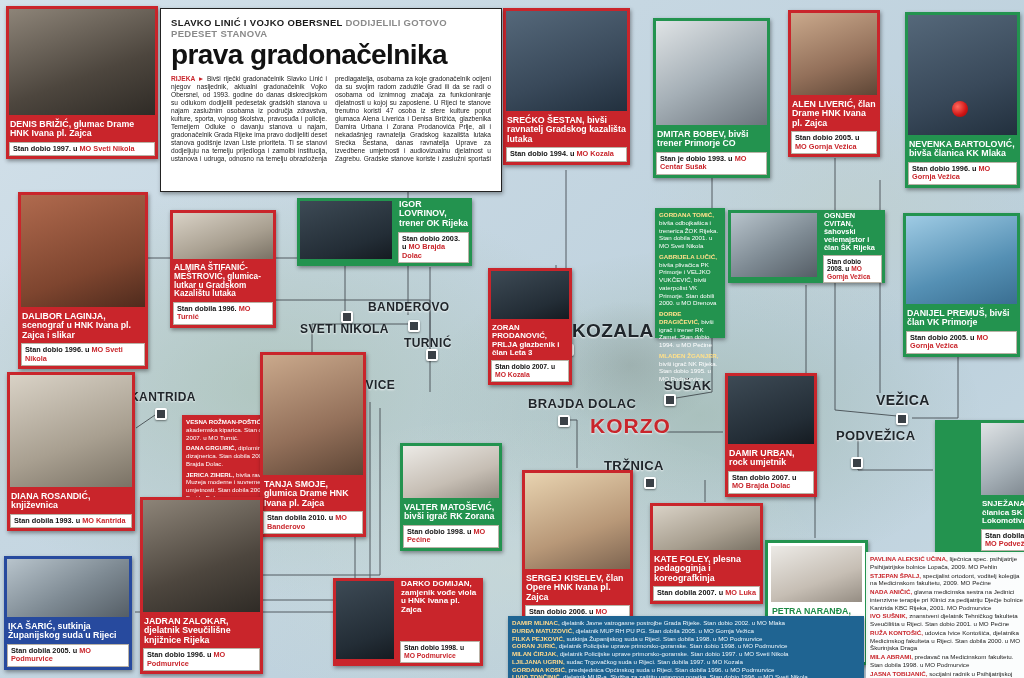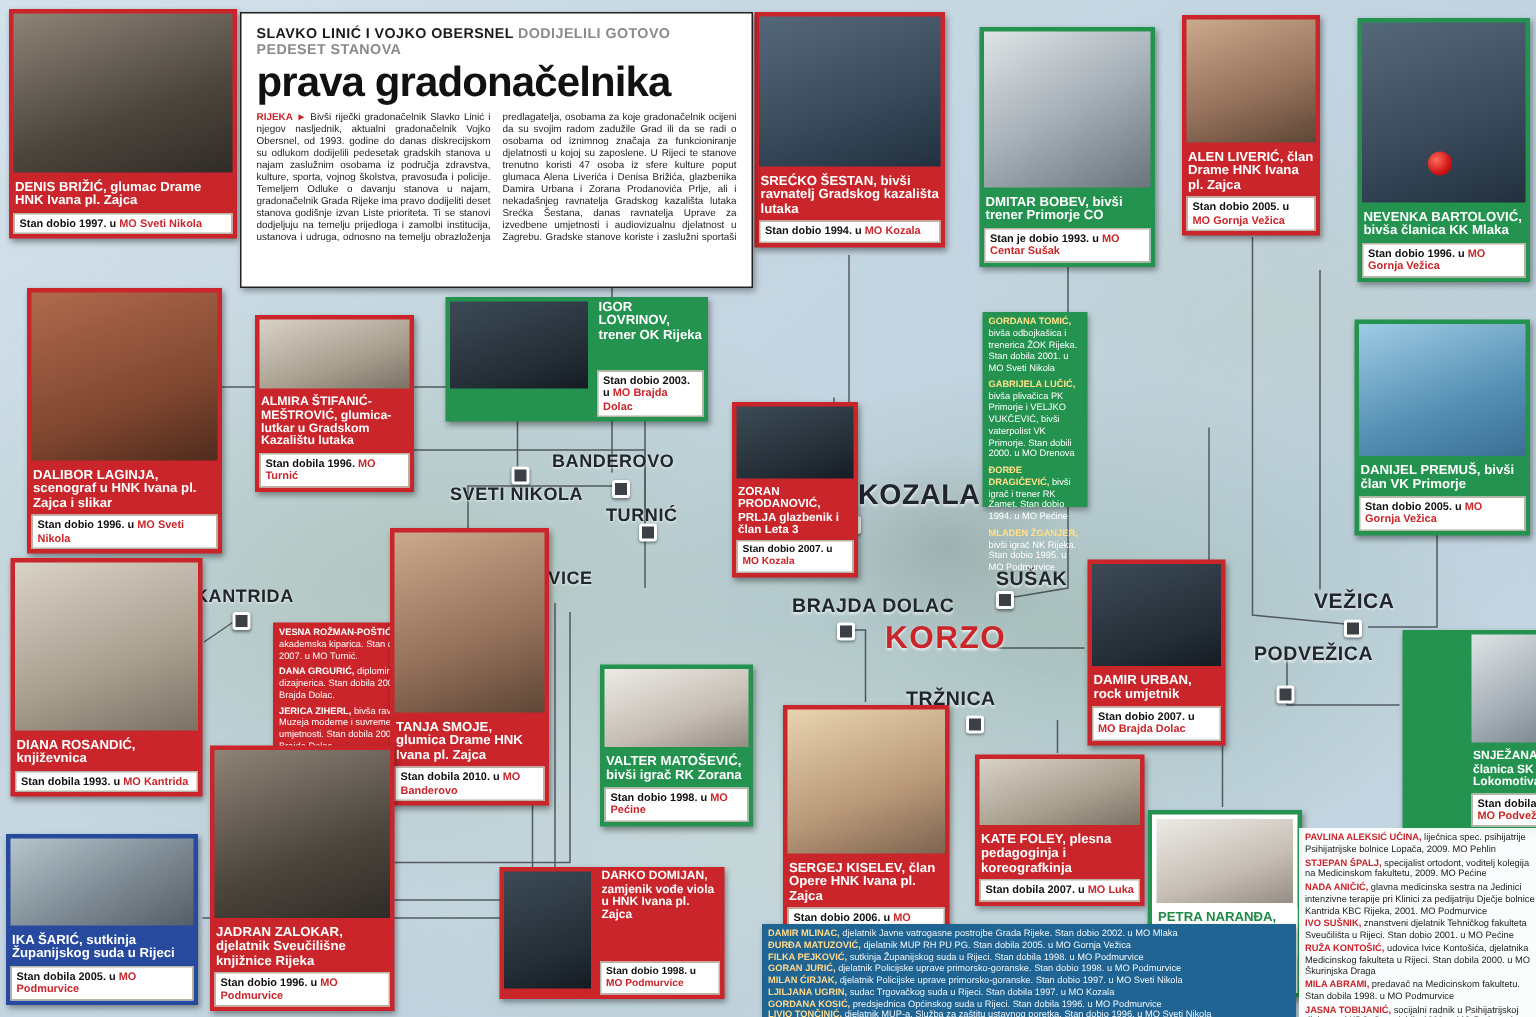--- a/index.html
+++ b/index.html
@@ -175,21 +175,21 @@
     <div class="cap">DALIBOR LAGINJA, scenograf u HNK Ivana pl. Zajca i slikar</div>
     <div class="stan"><span>Stan dobio 1996. u</span> <span class="mo">MO Sveti Nikola</span></div>
   </div>
 
   <div class="card red" style="left:170px;top:210px;width:106px;">
     <div class="ph pH" style="height:46px;"></div>
     <div class="cap" style="font-size:8.2px;">ALMIRA ŠTIFANIĆ-MEŠTROVIĆ, glumica-lutkar u Gradskom Kazalištu lutaka</div>
     <div class="stan"><span>Stan dobila 1996.</span> <span class="mo">MO Turnić</span></div>
   </div>
 
-  <div class="card green hz" style="left:297px;top:198px;width:175px;height:83px;">
+  <div class="card green hz" style="left:297px;top:198px;width:175px;height:68px;">
     <div class="ph pG" style="width:92px;height:58px;"></div>
     <div class="hzr">
       <div class="cap">IGOR LOVRINOV, trener OK Rijeka</div>
       <div class="stan"><span>Stan dobio 2003. u</span> <span class="mo">MO Brajda Dolac</span></div>
     </div>
   </div>
 
 
   <div class="card red" style="left:488px;top:268px;width:84px;">
     <div class="ph pG" style="height:48px;"></div>
@@ -197,20 +197,27 @@
     <div class="stan" style="font-size:6.8px;"><span>Stan dobio 2007. u</span> <span class="mo">MO Kozala</span></div>
   </div>
 
   <div class="tblock gb" style="left:655px;top:208px;width:62px;height:124px;">
     <p><b>GORDANA TOMIĆ,</b><span> bivša odbojkašica i trenerica ŽOK Rijeka. Stan dobila 2001. u MO Sveti Nikola</span></p>
     <p><b>GABRIJELA LUČIĆ,</b><span> bivša plivačica PK Primorje i VELJKO VUKČEVIĆ, bivši vaterpolist VK Primorje. Stan dobili 2000. u MO Drenova</span></p>
     <p><b>ĐORĐE DRAGIČEVIĆ,</b><span> bivši igrač i trener RK Zamet. Stan dobio 1994. u MO Pećine</span></p>
     <p><b>MLADEN ŽGANJER,</b><span> bivši igrač NK Rijeka. Stan dobio 1995. u MO Podmurvice</span></p>
   </div>
 
+  <div class="card green hz" style="left:728px;top:210px;width:157px;height:73px;">
+    <div class="ph pB" style="width:86px;height:64px;"></div>
+    <div class="hzr">
+      <div class="cap" style="font-size:7.4px;">OGNJEN CVITAN, šahovski velemajstor i član ŠK Rijeka</div>
+      <div class="stan" style="font-size:6.6px;"><span>Stan dobio 2008. u</span> <span class="mo">MO Gornja Vežica</span></div>
+    </div>
+  </div>
 
   <div class="card green" style="left:903px;top:213px;width:117px;">
     <div class="ph pF" style="height:88px;"></div>
     <div class="cap">DANIJEL PREMUŠ, bivši član VK Primorje</div>
     <div class="stan"><span>Stan dobio 2005. u</span> <span class="mo">MO Gornja Vežica</span></div>
   </div>
 
   <div class="card red" style="left:7px;top:372px;width:128px;">
     <div class="ph pH" style="height:112px;"></div>
     <div class="cap">DIANA ROSANDIĆ, književnica</div>

